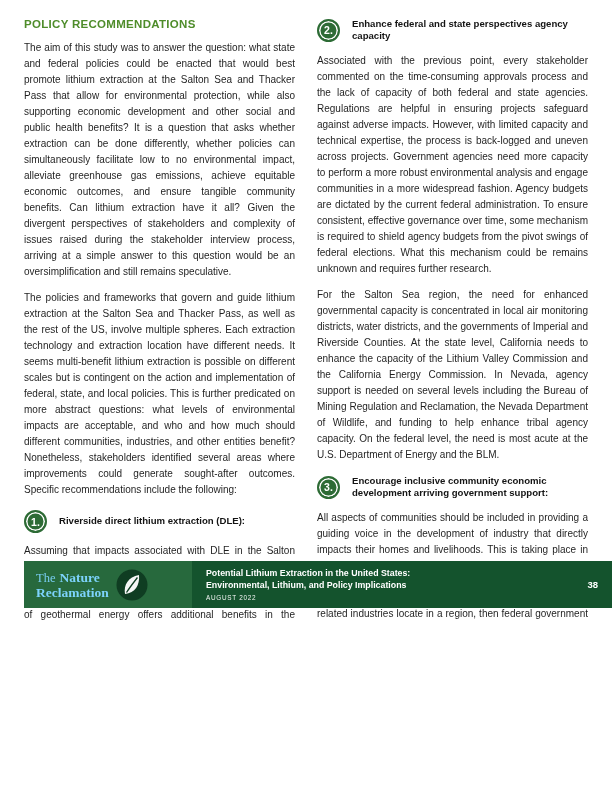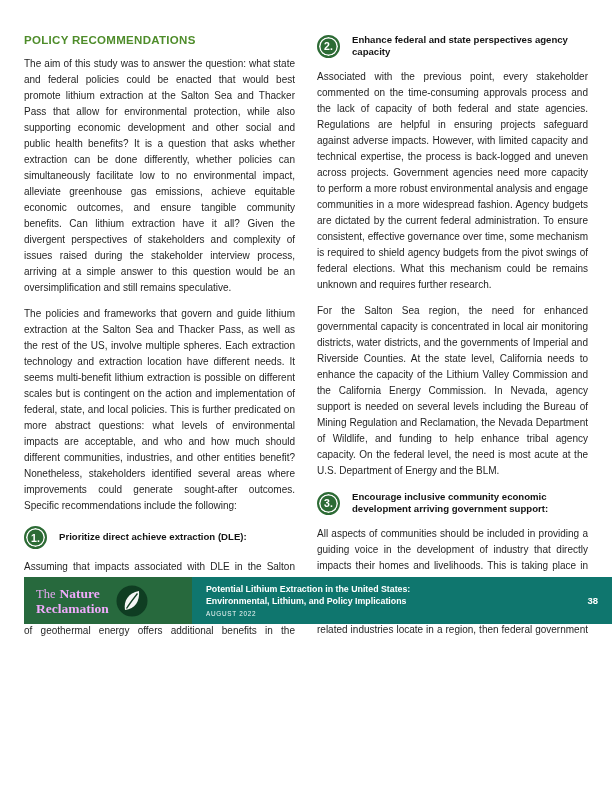--- a/index.html
+++ b/index.html
@@ -5,21 +5,21 @@
   * { box-sizing: border-box; margin: 0; padding: 0; }
   html, body { background: #ffffff; }
   body { font-family: "Liberation Sans", sans-serif; }
 
   .page {
     position: relative;
     width: 612px;
     height: 620px;
     background: #ffffff;
     overflow: hidden;
-    margin: 16px auto;
+    margin: 0 auto;
   }
 
   .columns {
     display: flex;
     gap: 22px;
     padding: 16px 24px 0 24px;
   }
   .col { width: 271px; }
 
   h1.section-heading {
@@ -83,33 +83,33 @@
   .logo-block {
     background: #27693d;
     width: 168px;
     display: flex;
     align-items: center;
     padding: 0 6px 0 12px;
     gap: 7px;
   }
   .logo-text {
     font-family: "Liberation Serif", serif;
-    color: #f0abfc;
+    color: #7dd3fc;
     line-height: 1.05;
     white-space: nowrap;
   }
   .logo-the { font-size: 12.5px; font-weight: normal; opacity: 0.95; }
   .logo-nature { font-size: 13.5px; font-weight: bold; }
   .logo-conservancy { font-size: 13.5px; font-weight: bold; }
 
   .leaf-emblem { flex: 0 0 32px; }
 
   .footer-main {
     flex: 1;
-    background: #0f766e;
+    background: #14532d;
     color: #ffffff;
     display: flex;
     align-items: center;
     justify-content: space-between;
     padding: 0 14px 0 14px;
   }
   .footer-title-line {
     font-size: 8.8px;
     font-weight: bold;
     line-height: 1.35;
@@ -136,21 +136,21 @@
     <div class="col">
       <h1 class="section-heading">POLICY RECOMMENDATIONS</h1>
 
       <p class="body-text">The aim of this study was to answer the question: what state and federal policies could be enacted that would best promote lithium extraction at the Salton Sea and Thacker Pass that allow for environmental protection, while also supporting economic development and other social and public health benefits? It is a question that asks whether extraction can be done differently, whether policies can simultaneously facilitate low to no environmental impact, alleviate greenhouse gas emissions, achieve equitable economic outcomes, and ensure tangible community benefits. Can lithium extraction have it all? Given the divergent perspectives of stakeholders and complexity of issues raised during the stakeholder interview process, arriving at a simple answer to this question would be an oversimplification and still remains speculative.</p>
       <p class="body-text">The policies and frameworks that govern and guide lithium extraction at the Salton Sea and Thacker Pass, as well as the rest of the US, involve multiple spheres. Each extraction technology and extraction location have different needs. It seems multi-benefit lithium extraction is possible on different scales but is contingent on the action and implementation of federal, state, and local policies. This is further predicated on more abstract questions: what levels of environmental impacts are acceptable, and who and how much should different communities, industries, and other entities benefit? Nonetheless, stakeholders identified several areas where improvements could generate sought-after outcomes. Specific recommendations include the following:</p>
 
       <div class="item-row">
         <div class="num-badge">
           <span>1.</span>
         </div>
-        <div class="item-title">Prioritize direct achieve extraction (DLE):</div>
+        <div class="item-title">Riverside direct lithium extraction (DLE):</div>
       </div>
       <p class="body-text">Assuming that impacts associated with DLE in the Salton Sea would remain minimal as this technology type scales up, and that scaling up DLE is feasible, DLE appears to offer the lowest impacts of available extraction technologies. The use of geothermal energy offers additional benefits in the production of a consistent source of renewable energy. Locations like the Salton Sea Geothermal Field offer vast quantities of lithium that would help address U.S. and perhaps global demand for lithium production. Other areas, such as Nevada and Arkansas, should be looked at for potential sites for DLE. Focusing on DLE could help assuage demand for lithium in other areas that are more resource intensive and have stronger environmental impacts like evaporation technology or surface mining.</p>
     </div>
 
     <div class="col">
 
       <div class="item-row">
         <div class="num-badge">
           <span>2.</span>
         </div>

